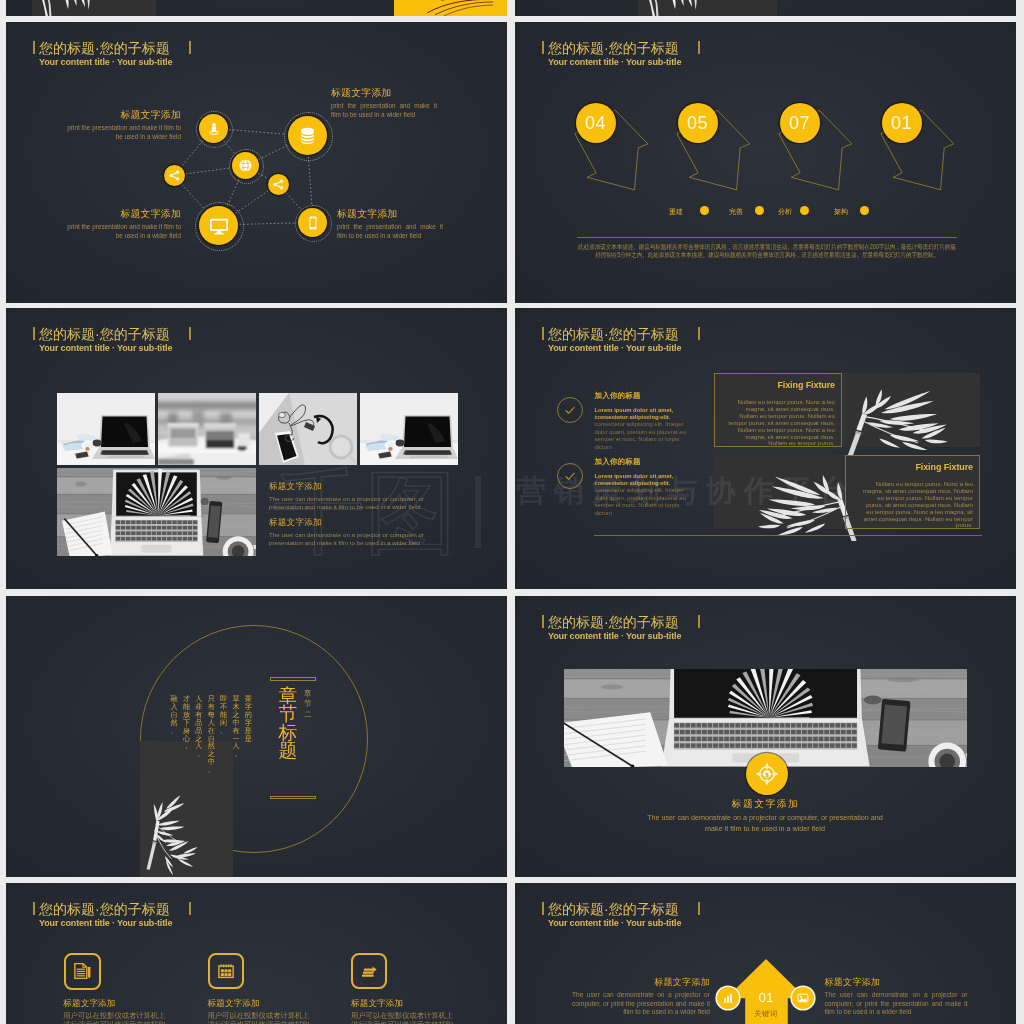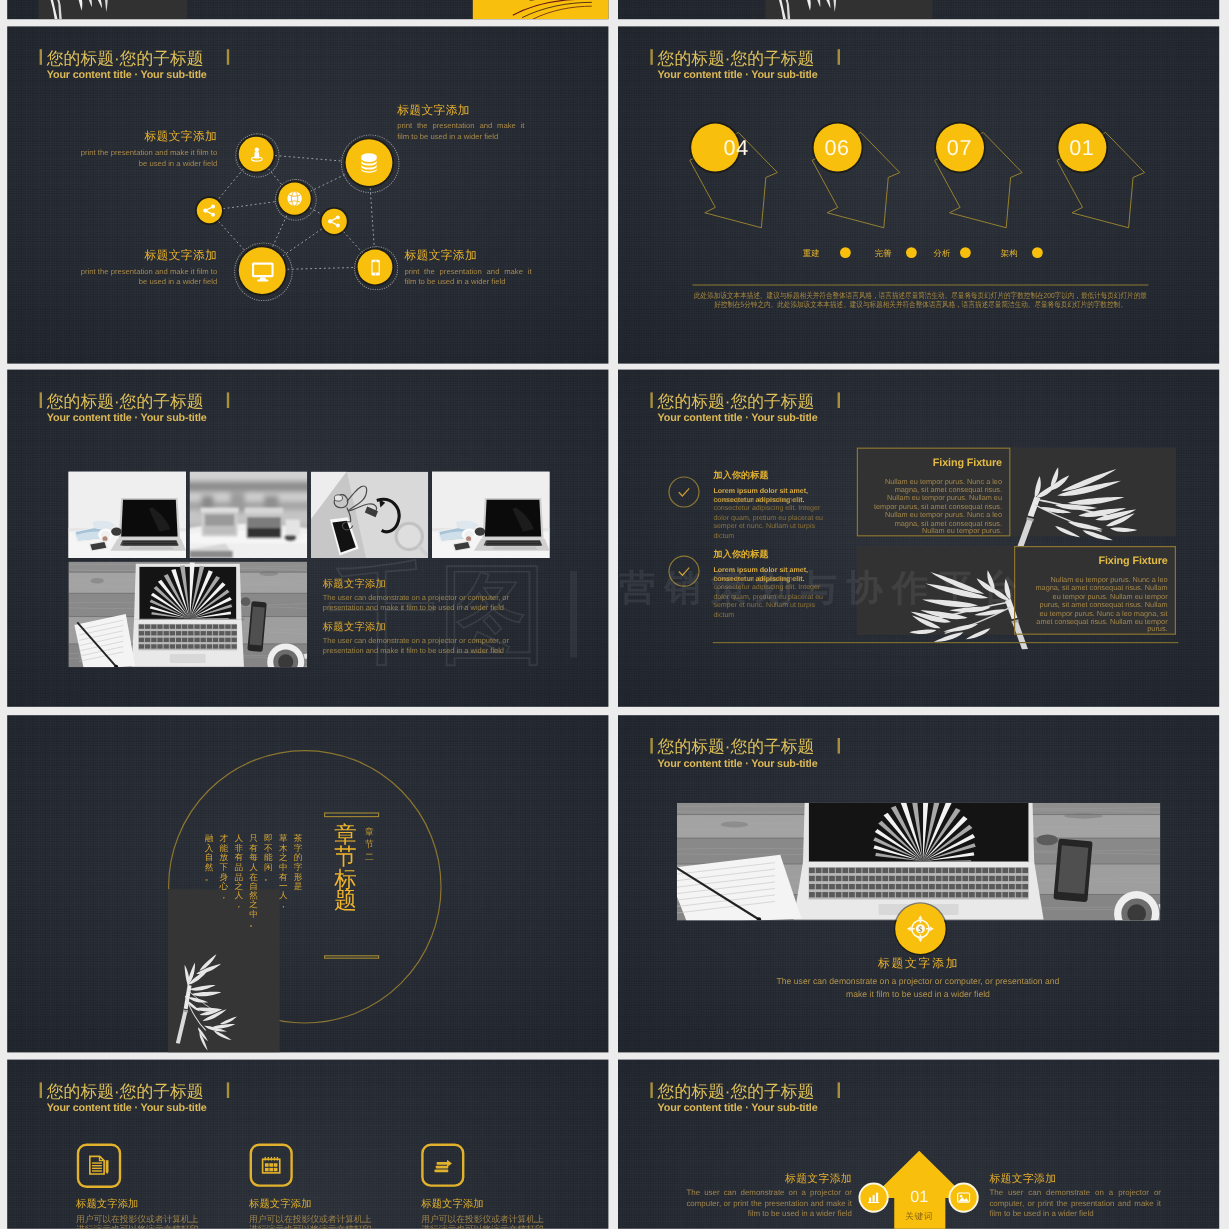--- a/index.html
+++ b/index.html
@@ -198,27 +198,27 @@
 
   <svg viewBox="0 0 501 281" style="position:absolute;left:0;top:0;width:501px;height:281px;">
     <g fill="none" stroke="#9b8530" stroke-width="0.8">
       <path d="M100.3 88.3 L132.8 121.8 L123.2 125.9 L119.5 167.8 L72.3 155.3 L81.1 150.8 L59.8 111.7 Z"></path>
       <path d="M202.3 88.3 L234.8 121.8 L225.2 125.9 L221.5 167.8 L174.3 155.3 L183.1 150.8 L161.8 111.7 Z"></path>
       <path d="M304.3 88.3 L336.8 121.8 L327.2 125.9 L323.5 167.8 L276.3 155.3 L285.1 150.8 L263.8 111.7 Z"></path>
       <path d="M406.3 88.3 L438.8 121.8 L429.2 125.9 L425.5 167.8 L378.3 155.3 L387.1 150.8 L365.8 111.7 Z"></path>
     </g>
   </svg>
 
-  <div style="position:absolute;left:60.5px;top:81.4px;width:40px;height:40px;padding-left:36px;">
+  <div style="position:absolute;left:60.5px;top:81.4px;width:40px;height:40px;">
     <div class="yc" style="left:0;top:0;width:40px;height:40px;"></div>
     <div style="position:absolute;inset:0;display:flex;align-items:center;justify-content:center;color:#fff9e6;font-size:18px;letter-spacing:.5px;">04</div>
   </div>
   <div style="position:absolute;left:162.5px;top:81.4px;width:40px;height:40px;">
     <div class="yc" style="left:0;top:0;width:40px;height:40px;"></div>
-    <div style="position:absolute;inset:0;display:flex;align-items:center;justify-content:center;color:#fff9e6;font-size:18px;letter-spacing:.5px;">06</div>
+    <div style="position:absolute;inset:0;display:flex;align-items:center;justify-content:center;color:#fff9e6;font-size:18px;letter-spacing:.5px;">05</div>
   </div>
   <div style="position:absolute;left:264.5px;top:81.4px;width:40px;height:40px;">
     <div class="yc" style="left:0;top:0;width:40px;height:40px;"></div>
     <div style="position:absolute;inset:0;display:flex;align-items:center;justify-content:center;color:#fff9e6;font-size:18px;letter-spacing:.5px;">07</div>
   </div>
   <div style="position:absolute;left:366.5px;top:81.4px;width:40px;height:40px;">
     <div class="yc" style="left:0;top:0;width:40px;height:40px;"></div>
     <div style="position:absolute;inset:0;display:flex;align-items:center;justify-content:center;color:#fff9e6;font-size:18px;letter-spacing:.5px;">01</div>
   </div>
 

